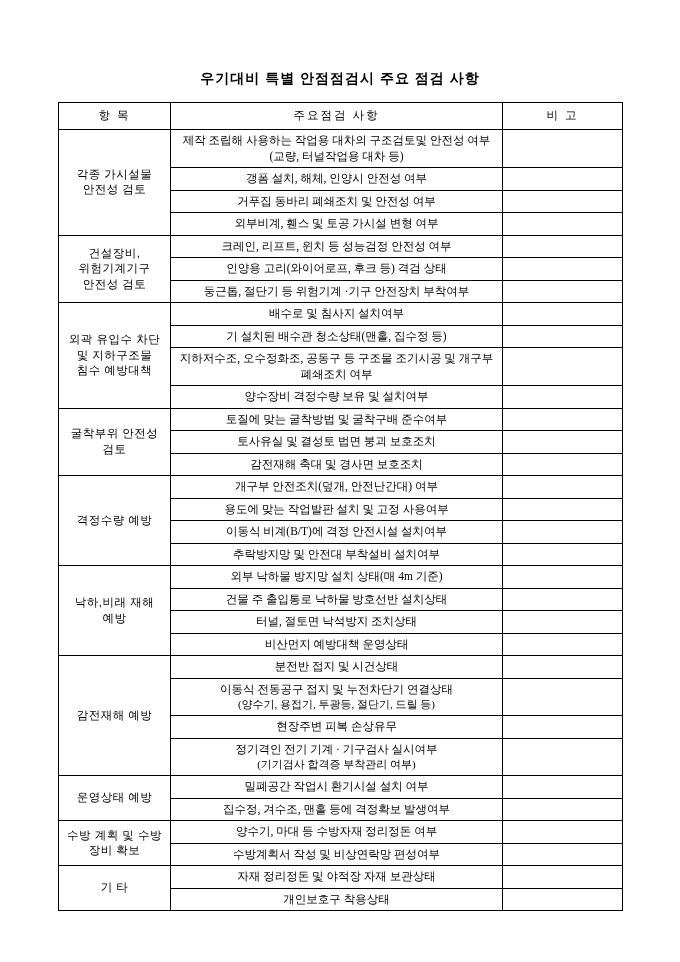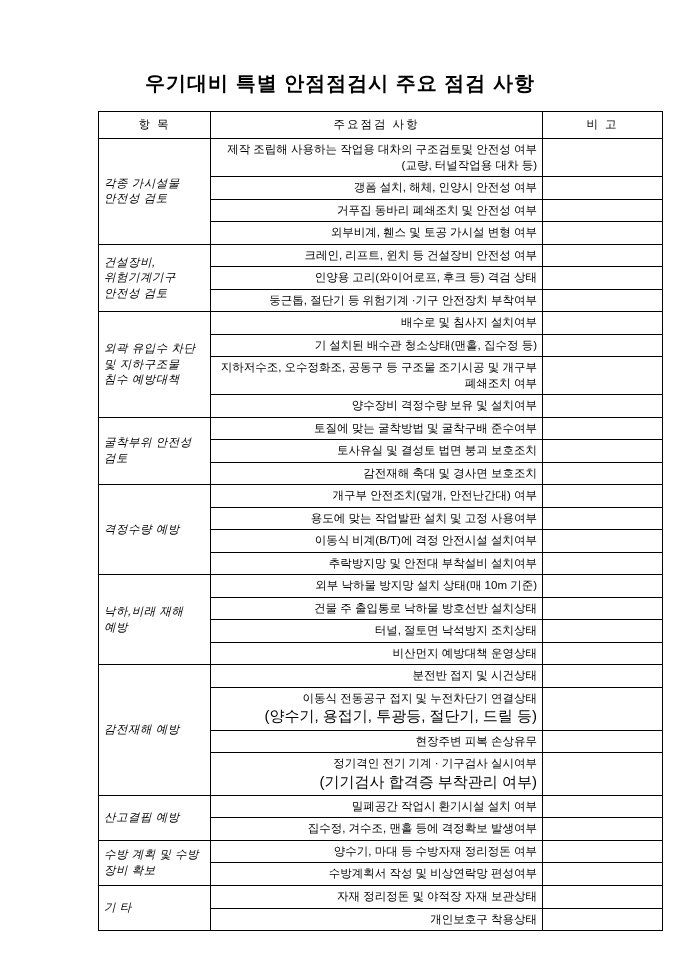--- a/index.html
+++ b/index.html
@@ -15,31 +15,30 @@
   }
   .page {
     position: relative;
     width: 680px;
     height: 962px;
     box-sizing: border-box;
     padding: 70px 58px 0 58px;
   }
   .doc-title {
     text-align: center;
-    font-size: 20px;
+    font-size: 14px;
     font-weight: bold;
     letter-spacing: 1px;
     margin: 0 0 14px 0;
     white-space: nowrap;
   }
   table.check-table {
     border-collapse: collapse;
     width: 564px;
     table-layout: fixed;
-    margin-left: 40px;
   }
   table.check-table td,
   table.check-table th {
     border: 1px solid #000000;
     font-size: 11.5px;
     font-weight: normal;
     padding: 3px 5px;
     vertical-align: middle;
     line-height: 1.35;
   }
@@ -47,32 +46,32 @@
   .col-item { width: 332px; }
   .col-note { width: 120px; }
 
   thead td {
     text-align: center;
     font-size: 12px;
     height: 20px;
     letter-spacing: 2px;
   }
   td.cat {
-    text-align: left;
+    text-align: center;
     letter-spacing: 0.5px;
-    font-style: italic;
   }
   td.item {
-    text-align: right;
+    text-align: center;
+    font-family: Liberation Serif, serif;
   }
   td.note {
     text-align: center;
   }
   .sub {
-    font-size: 15px;
+    font-size: 11px;
     display: block;
   }
 </style>
 </head>
 <body>
 
 <div class="page">
   <h1 class="doc-title">우기대비 특별 안점점검시 주요 점검 사항</h1>
 
   <table class="check-table">
@@ -101,21 +100,21 @@
         <tr>
           <td class="item">거푸집 동바리 폐쇄조치 및 안전성 여부</td>
           <td class="note">&nbsp;</td>
         </tr>
         <tr>
           <td class="item">외부비계, 휀스 및 토공 가시설 변형 여부</td>
           <td class="note">&nbsp;</td>
         </tr>
         <tr>
           <td class="cat" rowspan="3">건설장비,<br>위험기계기구<br>안전성 검토</td>
-          <td class="item">크레인, 리프트, 윈치 등 건설장비 안전성 여부</td>
+          <td class="item">크레인, 리프트, 윈치 등 성능검정 안전성 여부</td>
           <td class="note">&nbsp;</td>
         </tr>
         <tr>
           <td class="item">인양용 고리(와이어로프, 후크 등) 격검 상태</td>
           <td class="note">&nbsp;</td>
         </tr>
         <tr>
           <td class="item">둥근톱, 절단기 등 위험기계 ·기구 안전장치 부착여부</td>
           <td class="note">&nbsp;</td>
         </tr>
@@ -161,21 +160,21 @@
         <tr>
           <td class="item">이동식 비계(B/T)에 격정 안전시설 설치여부</td>
           <td class="note">&nbsp;</td>
         </tr>
         <tr>
           <td class="item">추락방지망 및 안전대 부착설비 설치여부</td>
           <td class="note">&nbsp;</td>
         </tr>
         <tr>
           <td class="cat" rowspan="4">낙하,비래 재해<br>예방</td>
-          <td class="item">외부 낙하물 방지망 설치 상태(매 10m 기준)</td>
+          <td class="item">외부 낙하물 방지망 설치 상태(매 4m 기준)</td>
           <td class="note">&nbsp;</td>
         </tr>
         <tr>
           <td class="item">건물 주 출입통로 낙하물 방호선반 설치상태</td>
           <td class="note">&nbsp;</td>
         </tr>
         <tr>
           <td class="item">터널, 절토면 낙석방지 조치상태</td>
           <td class="note">&nbsp;</td>
         </tr>
@@ -194,21 +193,21 @@
         </tr>
         <tr>
           <td class="item">현장주변 피복 손상유무</td>
           <td class="note">&nbsp;</td>
         </tr>
         <tr>
           <td class="item">정기격인 전기 기계 · 기구검사 실시여부<span class="sub">(기기검사 합격증 부착관리 여부)</span></td>
           <td class="note">&nbsp;</td>
         </tr>
         <tr>
-          <td class="cat" rowspan="2">산고결핍 예방</td>
+          <td class="cat" rowspan="2">운영상태 예방</td>
           <td class="item">밀폐공간 작업시 환기시설 설치 여부</td>
           <td class="note">&nbsp;</td>
         </tr>
         <tr>
           <td class="item">집수정, 겨수조, 맨홀 등에 격정확보 발생여부</td>
           <td class="note">&nbsp;</td>
         </tr>
         <tr>
           <td class="cat" rowspan="2">수방 계획 및 수방<br>장비 확보</td>
           <td class="item">양수기, 마대 등 수방자재 정리정돈 여부</td>

